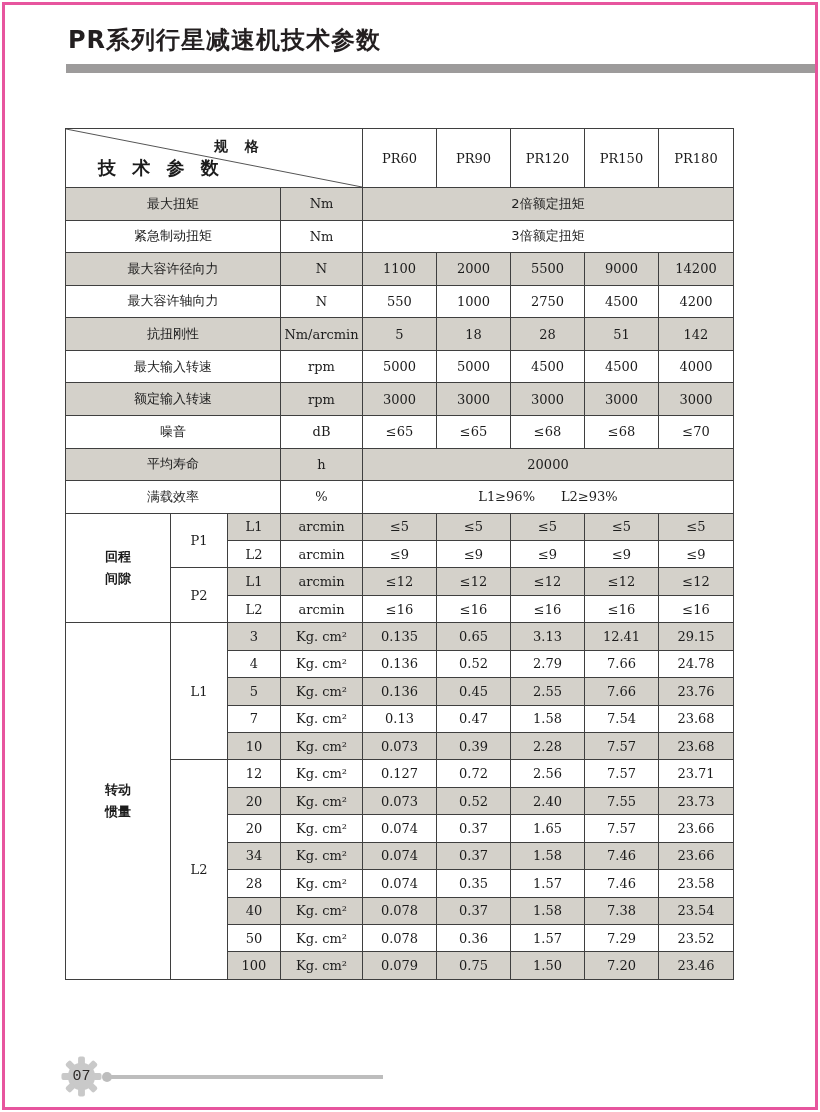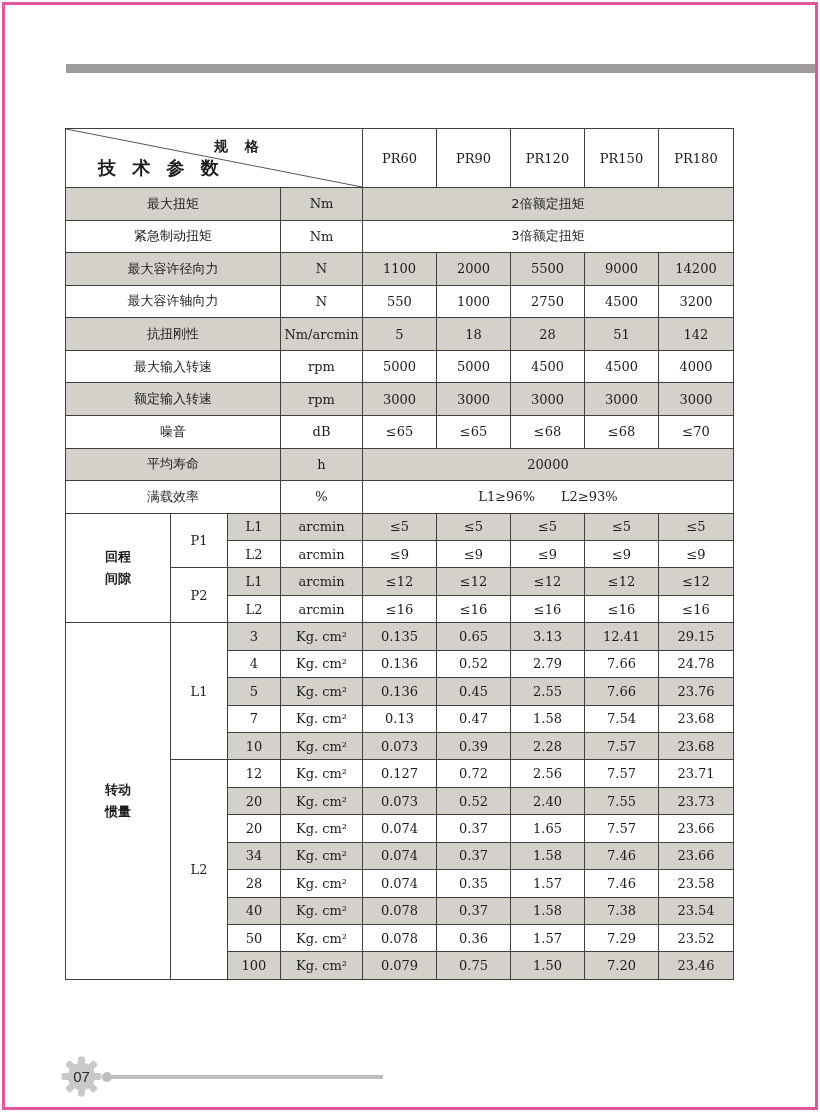--- a/index.html
+++ b/index.html
@@ -41,31 +41,32 @@
   }
   .corner .param-label{
     position:absolute;bottom:7px;left:32px;font-weight:bold;font-size:18px;letter-spacing:5px;
   }
   
   .footer-gear{position:absolute;left:60px;top:1055px;width:43px;height:43px;}
   .footer-gear svg{position:absolute;left:0;top:0;width:100%;height:100%;}
   .footer-page-num{
     position:absolute;left:0;top:0;width:43px;height:43px;
     display:flex;align-items:center;justify-content:center;
-    font-size:15px;color:#2e2a28;font-family:Liberation Sans, sans-serif;
+    font-size:15px;color:#2e2a28;font-family:Liberation Mono, monospace;
   }
   .footer-dot{position:absolute;left:102px;top:1072px;width:10px;height:10px;border-radius:50%;background:#bdbdbd;}
   .footer-line{position:absolute;left:109px;top:1075px;width:274px;height:4px;background:#bdbdbd;}
 </style>
 </head>
 <body>
 
 <div class="page">
   <div class="border-frame"></div>
 
+  <div class="page-title">PR系列行星减速机技术参数</div>
   <div class="title-bar"></div>
 
   <table class="spec-table">
     <colgroup>
       <col style="width:105px">
         <col style="width:57px">
         <col style="width:53px">
         <col style="width:82px">
       <col style="width:74px">
         <col style="width:74px">
@@ -109,21 +110,21 @@
         <td class="sh lat">9000</td>
         <td class="sh lat">14200</td>
       </tr>
       <tr>
         <td class="cjk" colspan="3">最大容许轴向力</td>
         <td class="lat">N</td>
         <td class="lat">550</td>
         <td class="lat">1000</td>
         <td class="lat">2750</td>
         <td class="lat">4500</td>
-        <td class="lat">3200</td>
+        <td class="lat">4200</td>
       </tr>
       <tr>
         <td class="sh cjk" colspan="3">抗扭刚性</td>
         <td class="sh lat">Nm/arcmin</td>
         <td class="sh lat">5</td>
         <td class="sh lat">18</td>
         <td class="sh lat">28</td>
         <td class="sh lat">51</td>
         <td class="sh lat">142</td>
       </tr>

